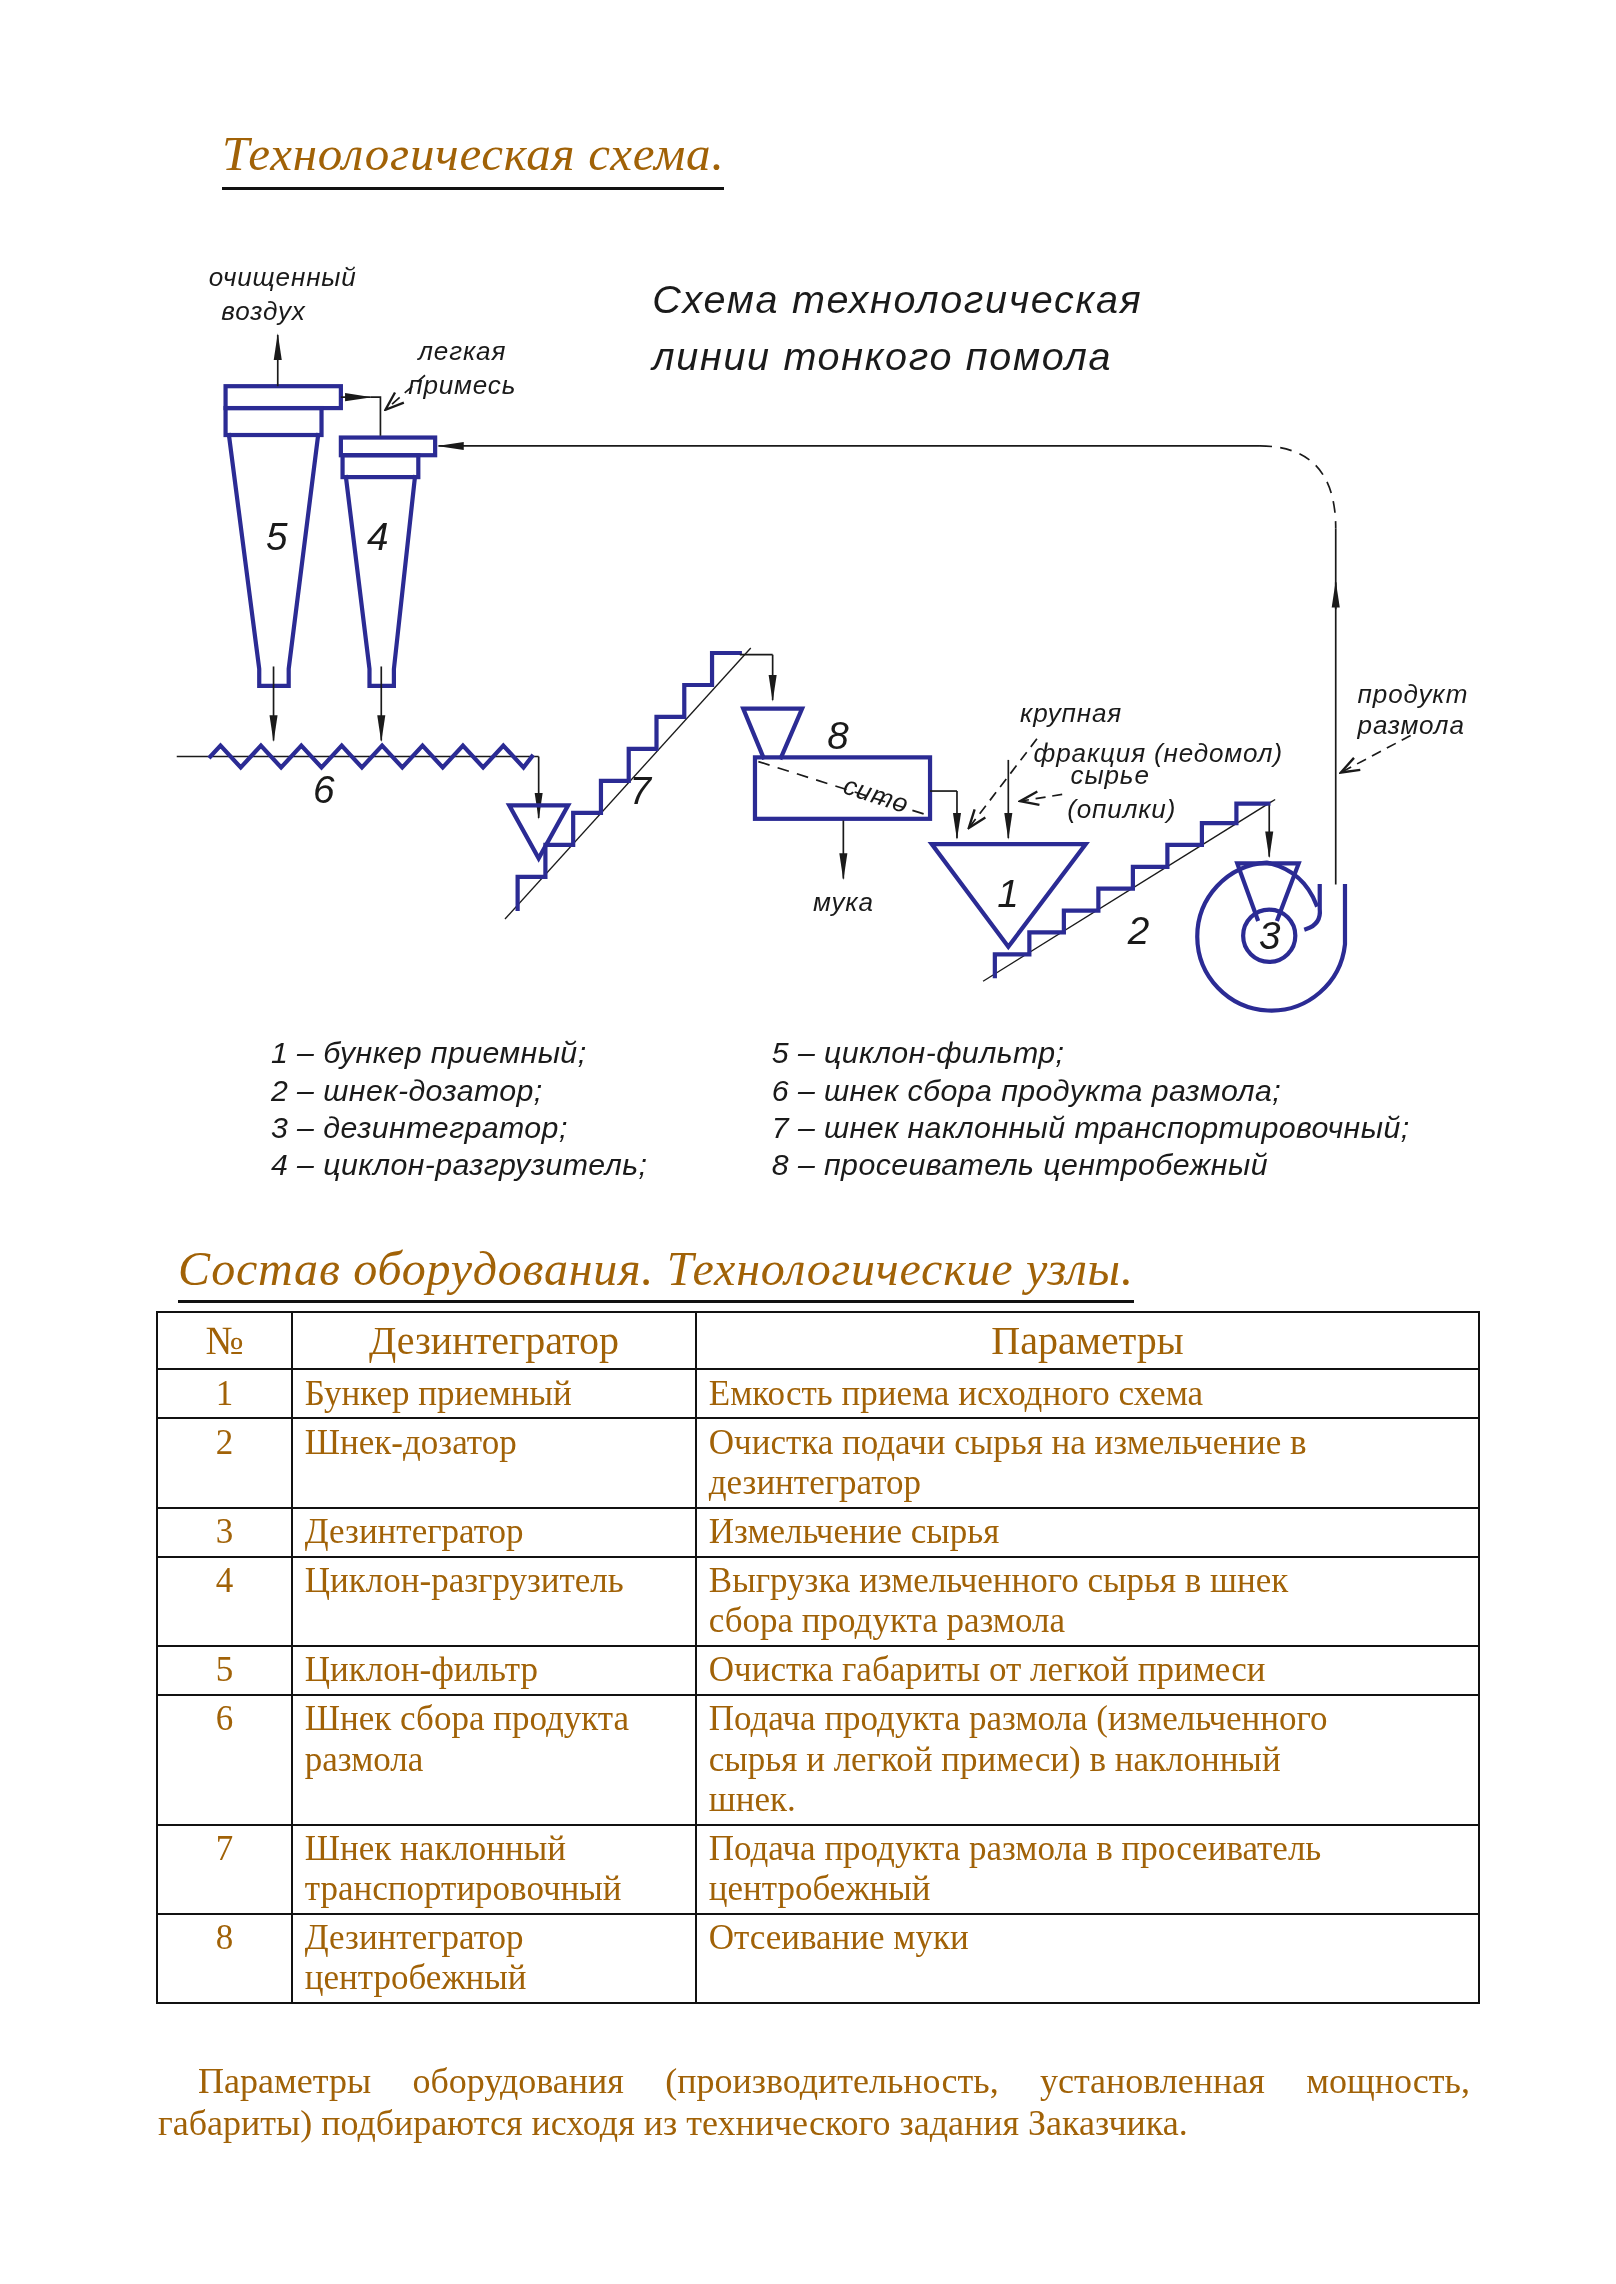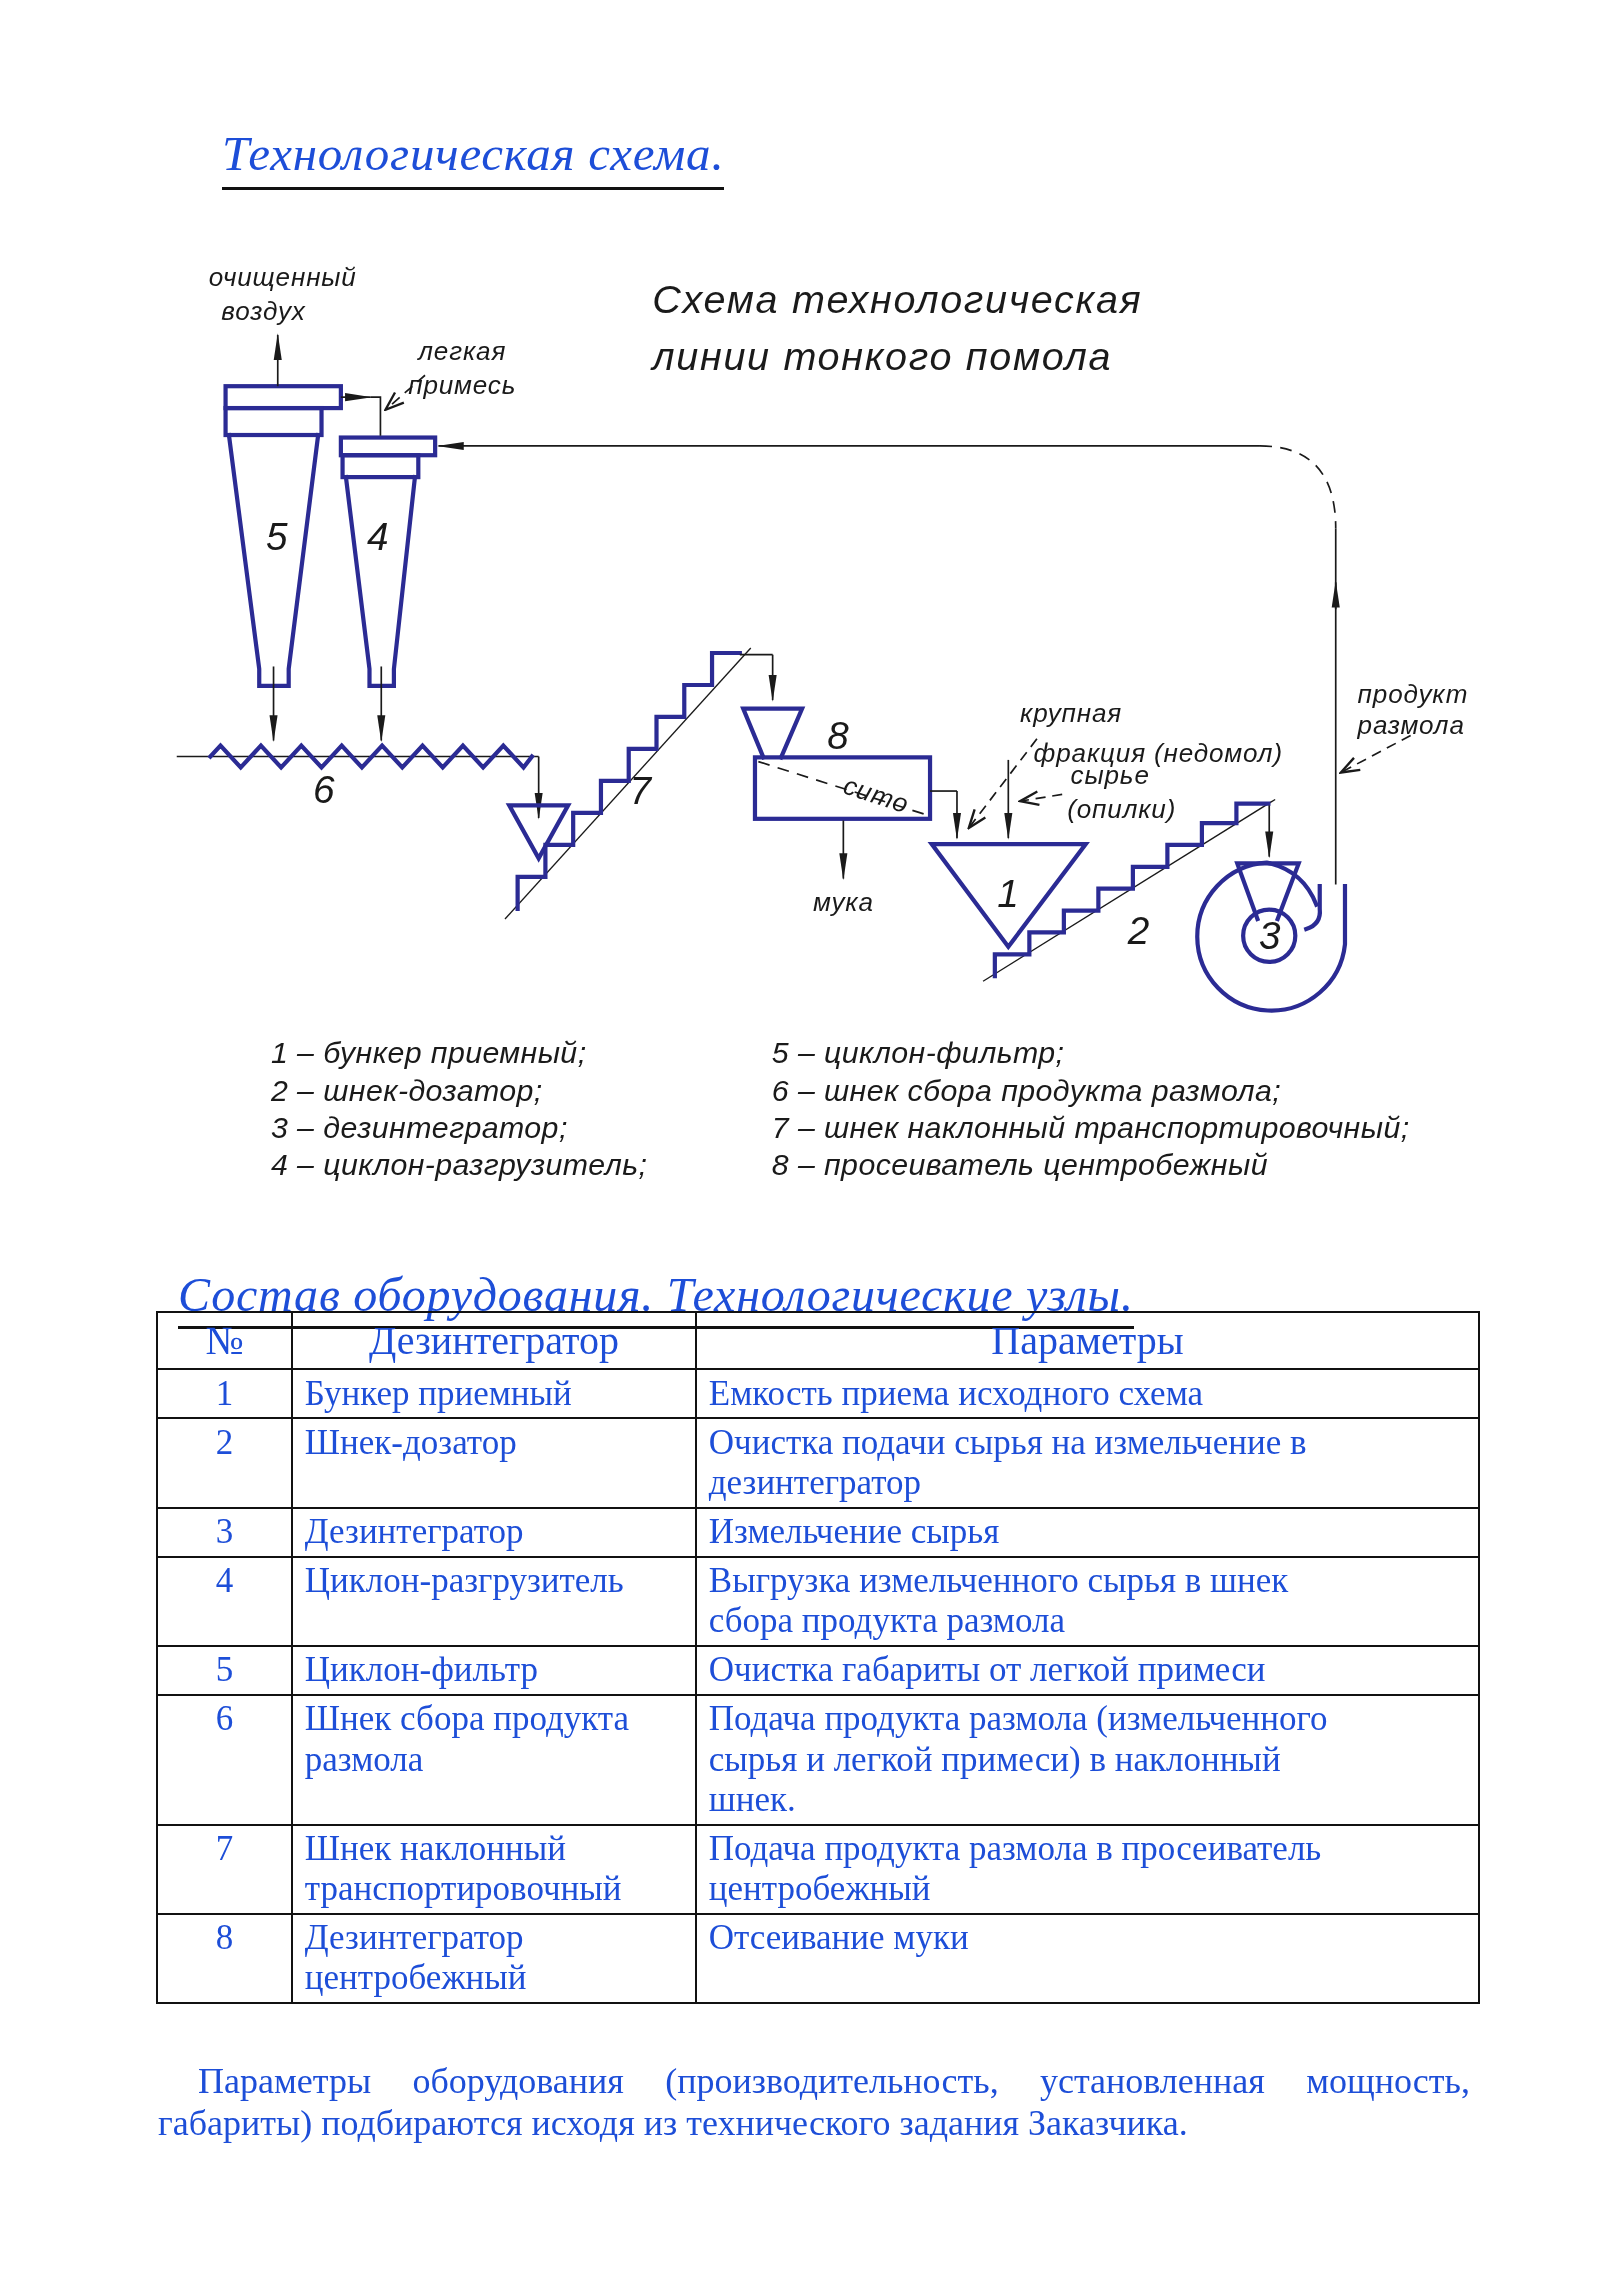--- a/index.html
+++ b/index.html
@@ -1,21 +1,21 @@
 <!DOCTYPE html>
 <html style="font-size:13.5px"><head>
 <meta charset="utf-8">
 <style>
   html,body{margin:0;padding:0;background:#ffffff;}
   .page{position:relative;width:1608px;height:2284px;background:#ffffff;overflow:hidden;
-        font-family:"Liberation Serif","DejaVu Serif",serif;color:#1d4ed8;}
+        font-family:"Liberation Serif","DejaVu Serif",serif;color:#a16207;}
   .doc-title{position:absolute;left:222px;top:125px;margin:0;font-size:49px;font-weight:normal;
         font-style:italic;display:inline-block;border-bottom:3.4px solid #111;padding-bottom:5px;
         letter-spacing:0.8px;}
-  .section-title{position:absolute;left:178px;top:1267px;margin:0;font-size:48px;font-weight:normal;
+  .section-title{position:absolute;left:178px;top:1241px;margin:0;font-size:48px;font-weight:normal;
         font-style:italic;display:inline-block;border-bottom:3.4px solid #111;padding-bottom:4.2px;
         letter-spacing:0.8px;}
   svg.diagram{position:absolute;left:0;top:210px;}
   svg .eq{stroke:#2b2b94;stroke-width:5;fill:none;stroke-linejoin:miter;stroke-linecap:square;}
   svg .thin{stroke:#1a1a1a;stroke-width:2;fill:none;}
   svg .hair{stroke:#1a1a1a;stroke-width:1.6;fill:none;}
   svg .dash{stroke-dasharray:14 10;}
   svg .ldr{stroke-dasharray:12 8;}
   svg text{fill:#1a1a1a;}
   svg .lbl{font:italic 31px "Liberation Sans","DejaVu Sans",sans-serif;letter-spacing:1px;}

